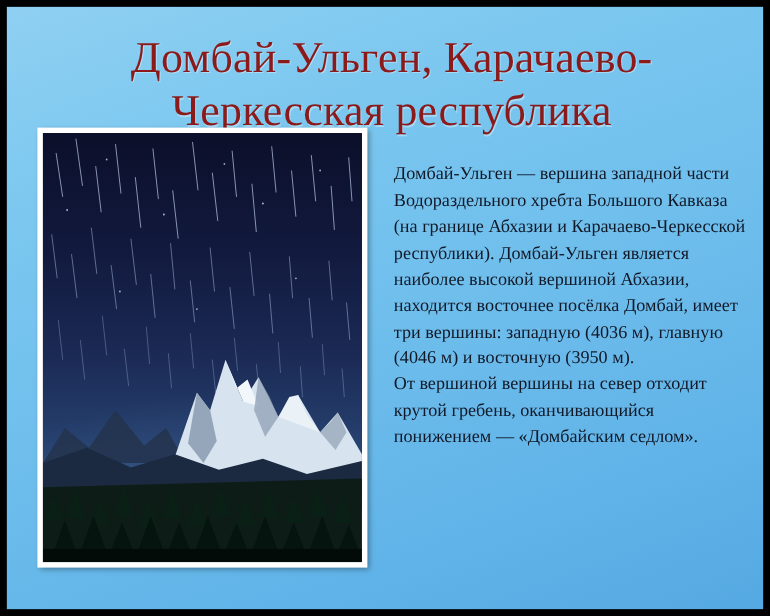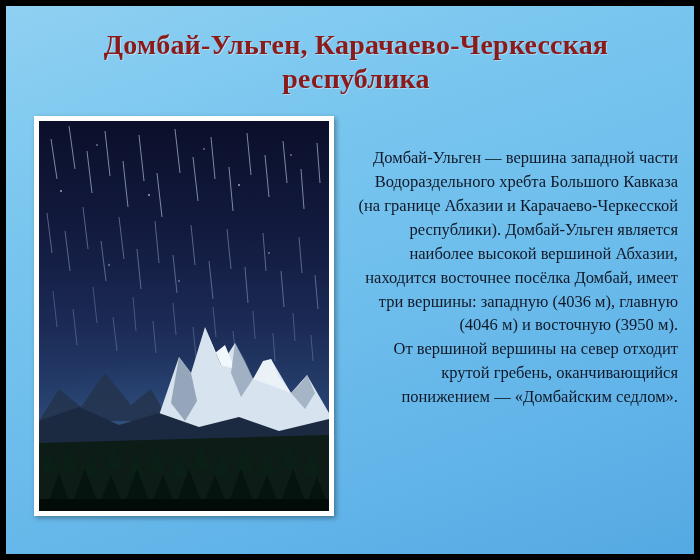--- a/index.html
+++ b/index.html
@@ -25,22 +25,22 @@
   }
 
   .title {
     position: absolute;
     left: 50px;
     top: 22px;
     width: 600px;
     text-align: center;
     color: #8b1a1a;
     font-family: "Liberation Serif", serif;
-    font-weight: bold;
-    font-size: 28px;
+    font-weight: normal;
+    font-size: 40px;
     line-height: 1.22;
     letter-spacing: 0.2px;
     text-shadow: 1px 1px 0 rgba(255,255,255,0.35);
   }
 
   .photo-frame {
     position: absolute;
     left: 28px;
     top: 110px;
     width: 300px;
@@ -76,21 +76,21 @@
   }
 
   
   .mountains { position: absolute; inset: 0; }
 
   .caption-block {
     position: absolute;
     left: 352px;
     top: 140px;
     width: 320px;
-    text-align: right;
+    text-align: left;
     color: #111827;
     font-family: "Liberation Serif", serif;
     font-size: 16.5px;
     line-height: 1.45;
   }
   .caption-block p {
     margin: 0;
   }
   .caption-block p + p {
     margin-top: 0px;

